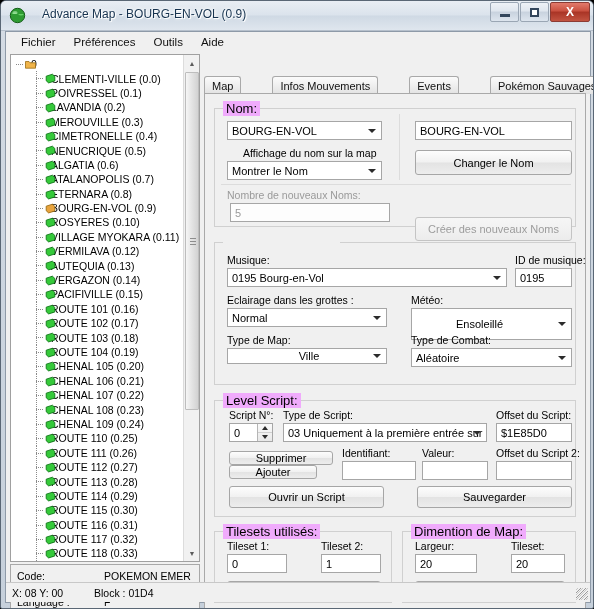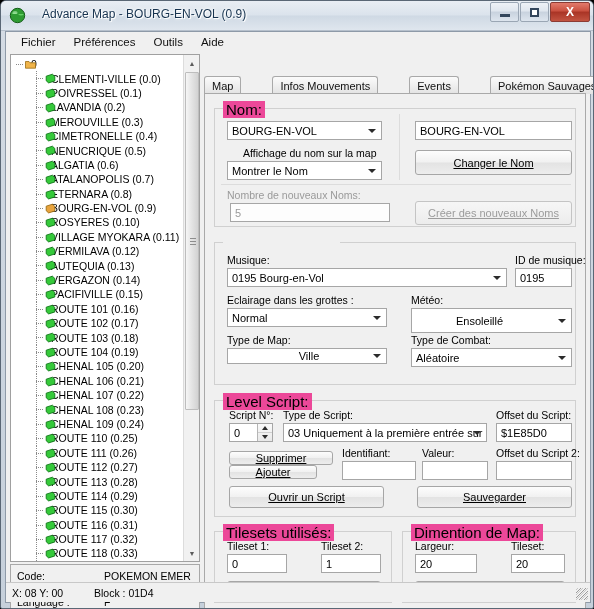--- a/index.html
+++ b/index.html
@@ -227,22 +227,22 @@
   .group::before, .group::after {
     content: "";
     position: absolute; top: 0; height: 1px; background: #d0d0d0;
   }
   .group::before { left: 0; width: 8px; }
   .group-top-right {
     position: absolute; top: 0; right: 0; height: 1px; background: #d0d0d0;
   }
   .group-title {
     position: absolute; top: -7px;
-    font-size: 15px; color: #000;
-    background: #ec4899;
+    font-size: 13px; color: #000;
+    background: #f0abfc;
     padding: 0 3px;
     white-space: nowrap;
   }
   .lbl {
     position: absolute;
     font-size: 10.5px; color: #000;
     white-space: nowrap;
   }
   .lbl.dim { color: #9a9a9a; }
 
@@ -280,23 +280,22 @@
     border-top: 4px solid #2b2b2b;
   }
   .btn {
     position: absolute;
     background: linear-gradient(to bottom, #fdfdfd 0%, #f1f1f1 48%, #e3e3e3 52%, #ededed 100%);
     border: 1px solid #a6a6a6;
     border-radius: 3px;
     font-size: 11px; color: #000;
     display: flex; align-items: center; justify-content: center;
     white-space: nowrap;
-    text-decoration: underline;
-  }
-  .btn.dim { color: #9c9c9c; background: linear-gradient(to bottom,#f6f6f6,#ececec); border-color: #c4c4c4; }
+  }
+  .btn.dim { color: #9c9c9c; background: linear-gradient(to bottom,#f6f6f6,#ececec); border-color: #c4c4c4; margin-top: 16px; }
   .spin {
     position: absolute;
     background: #fff;
     border: 1px solid #a6a6a6;
     display: flex; align-items: center;
     font-size: 11px; color: #000;
     padding-left: 4px;
   }
   .spin-btns {
     position: absolute; right: 0; top: 0; bottom: 0; width: 15px;
@@ -729,21 +728,21 @@
 
           <div class="lbl" style="left:12px; top:52px;">Eclairage dans les grottes :</div>
           <div class="combo" style="left:12px; top:66px; width:160px; height:19px;">
             <span>Normal</span>
             <span class="combo-arrow">
                 <i></i>
               </span>
           </div>
 
           <div class="lbl" style="left:196px; top:52px;">Météo:</div>
-          <div class="combo" style="left:196px; top:66px; width:161px; height:25px;padding-left:44px;">
+          <div class="combo" style="left:196px; top:66px; width:161px; height:32px;padding-left:44px;">
             <span>Ensoleillé</span>
             <span class="combo-arrow">
                 <i></i>
               </span>
           </div>
 
           <div class="lbl" style="left:12px; top:92px;">Type de Map:</div>
           <div class="combo" style="left:12px; top:106px; width:160px; height:16px;justify-content:center;">
             <span>Ville</span>
             <span class="combo-arrow">

